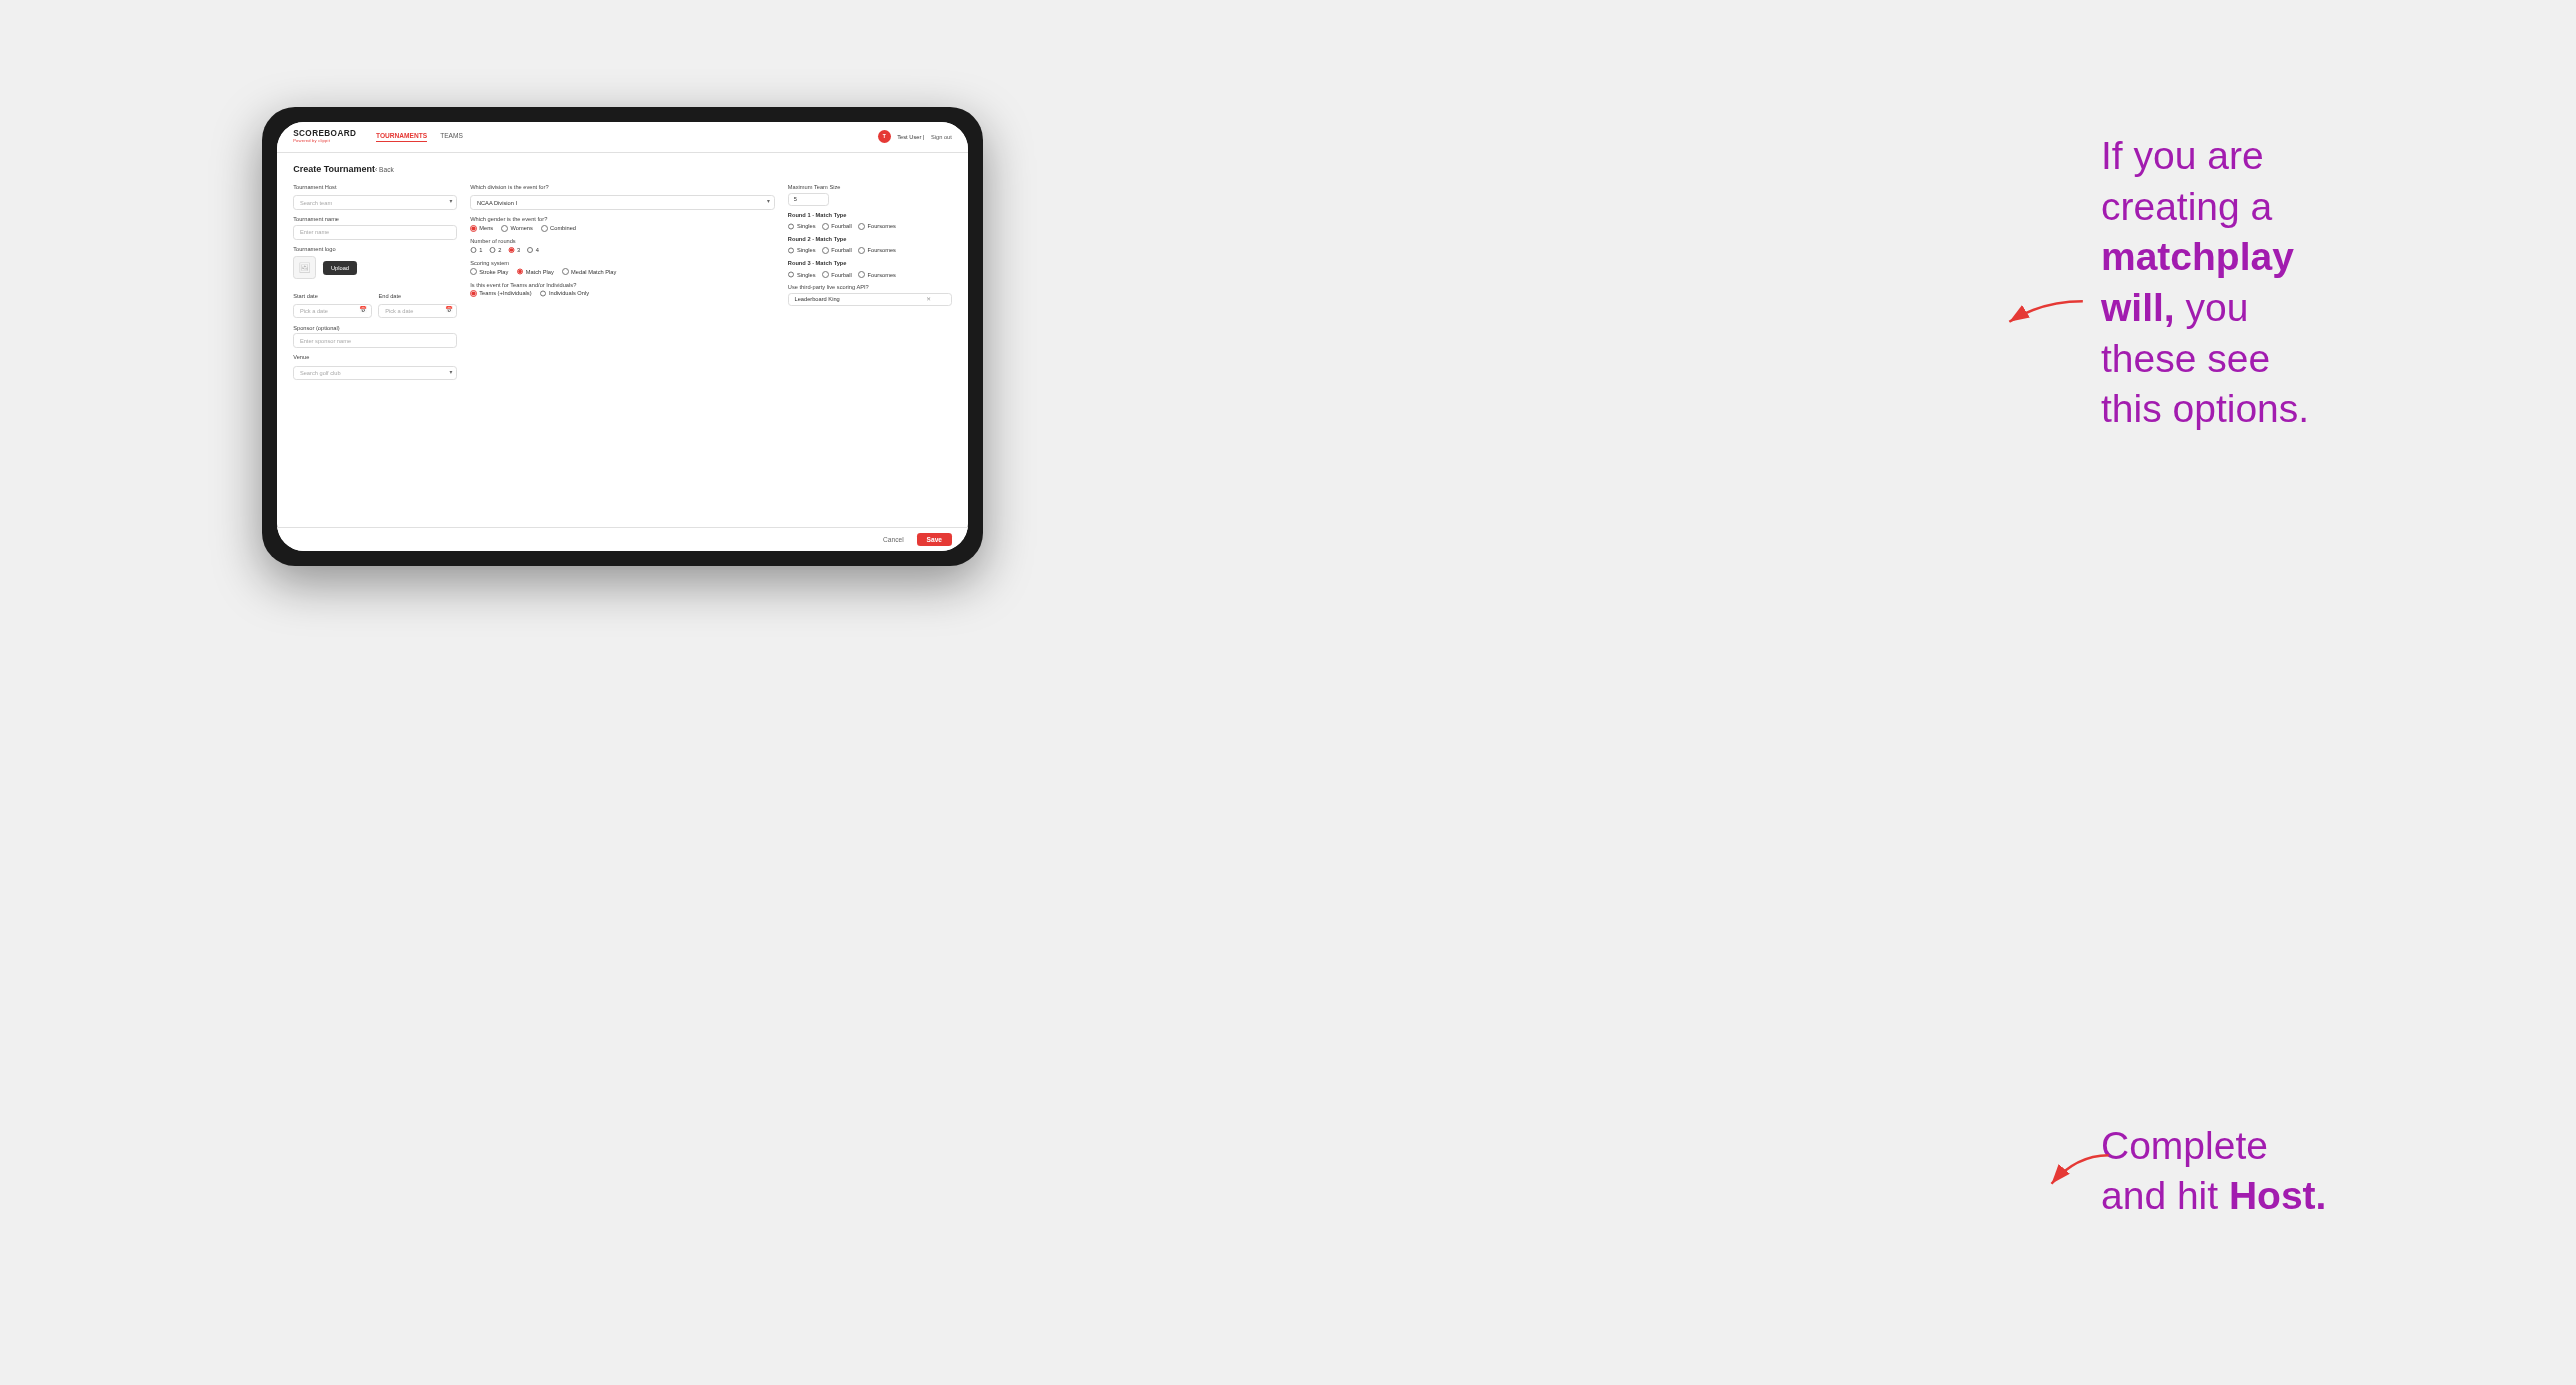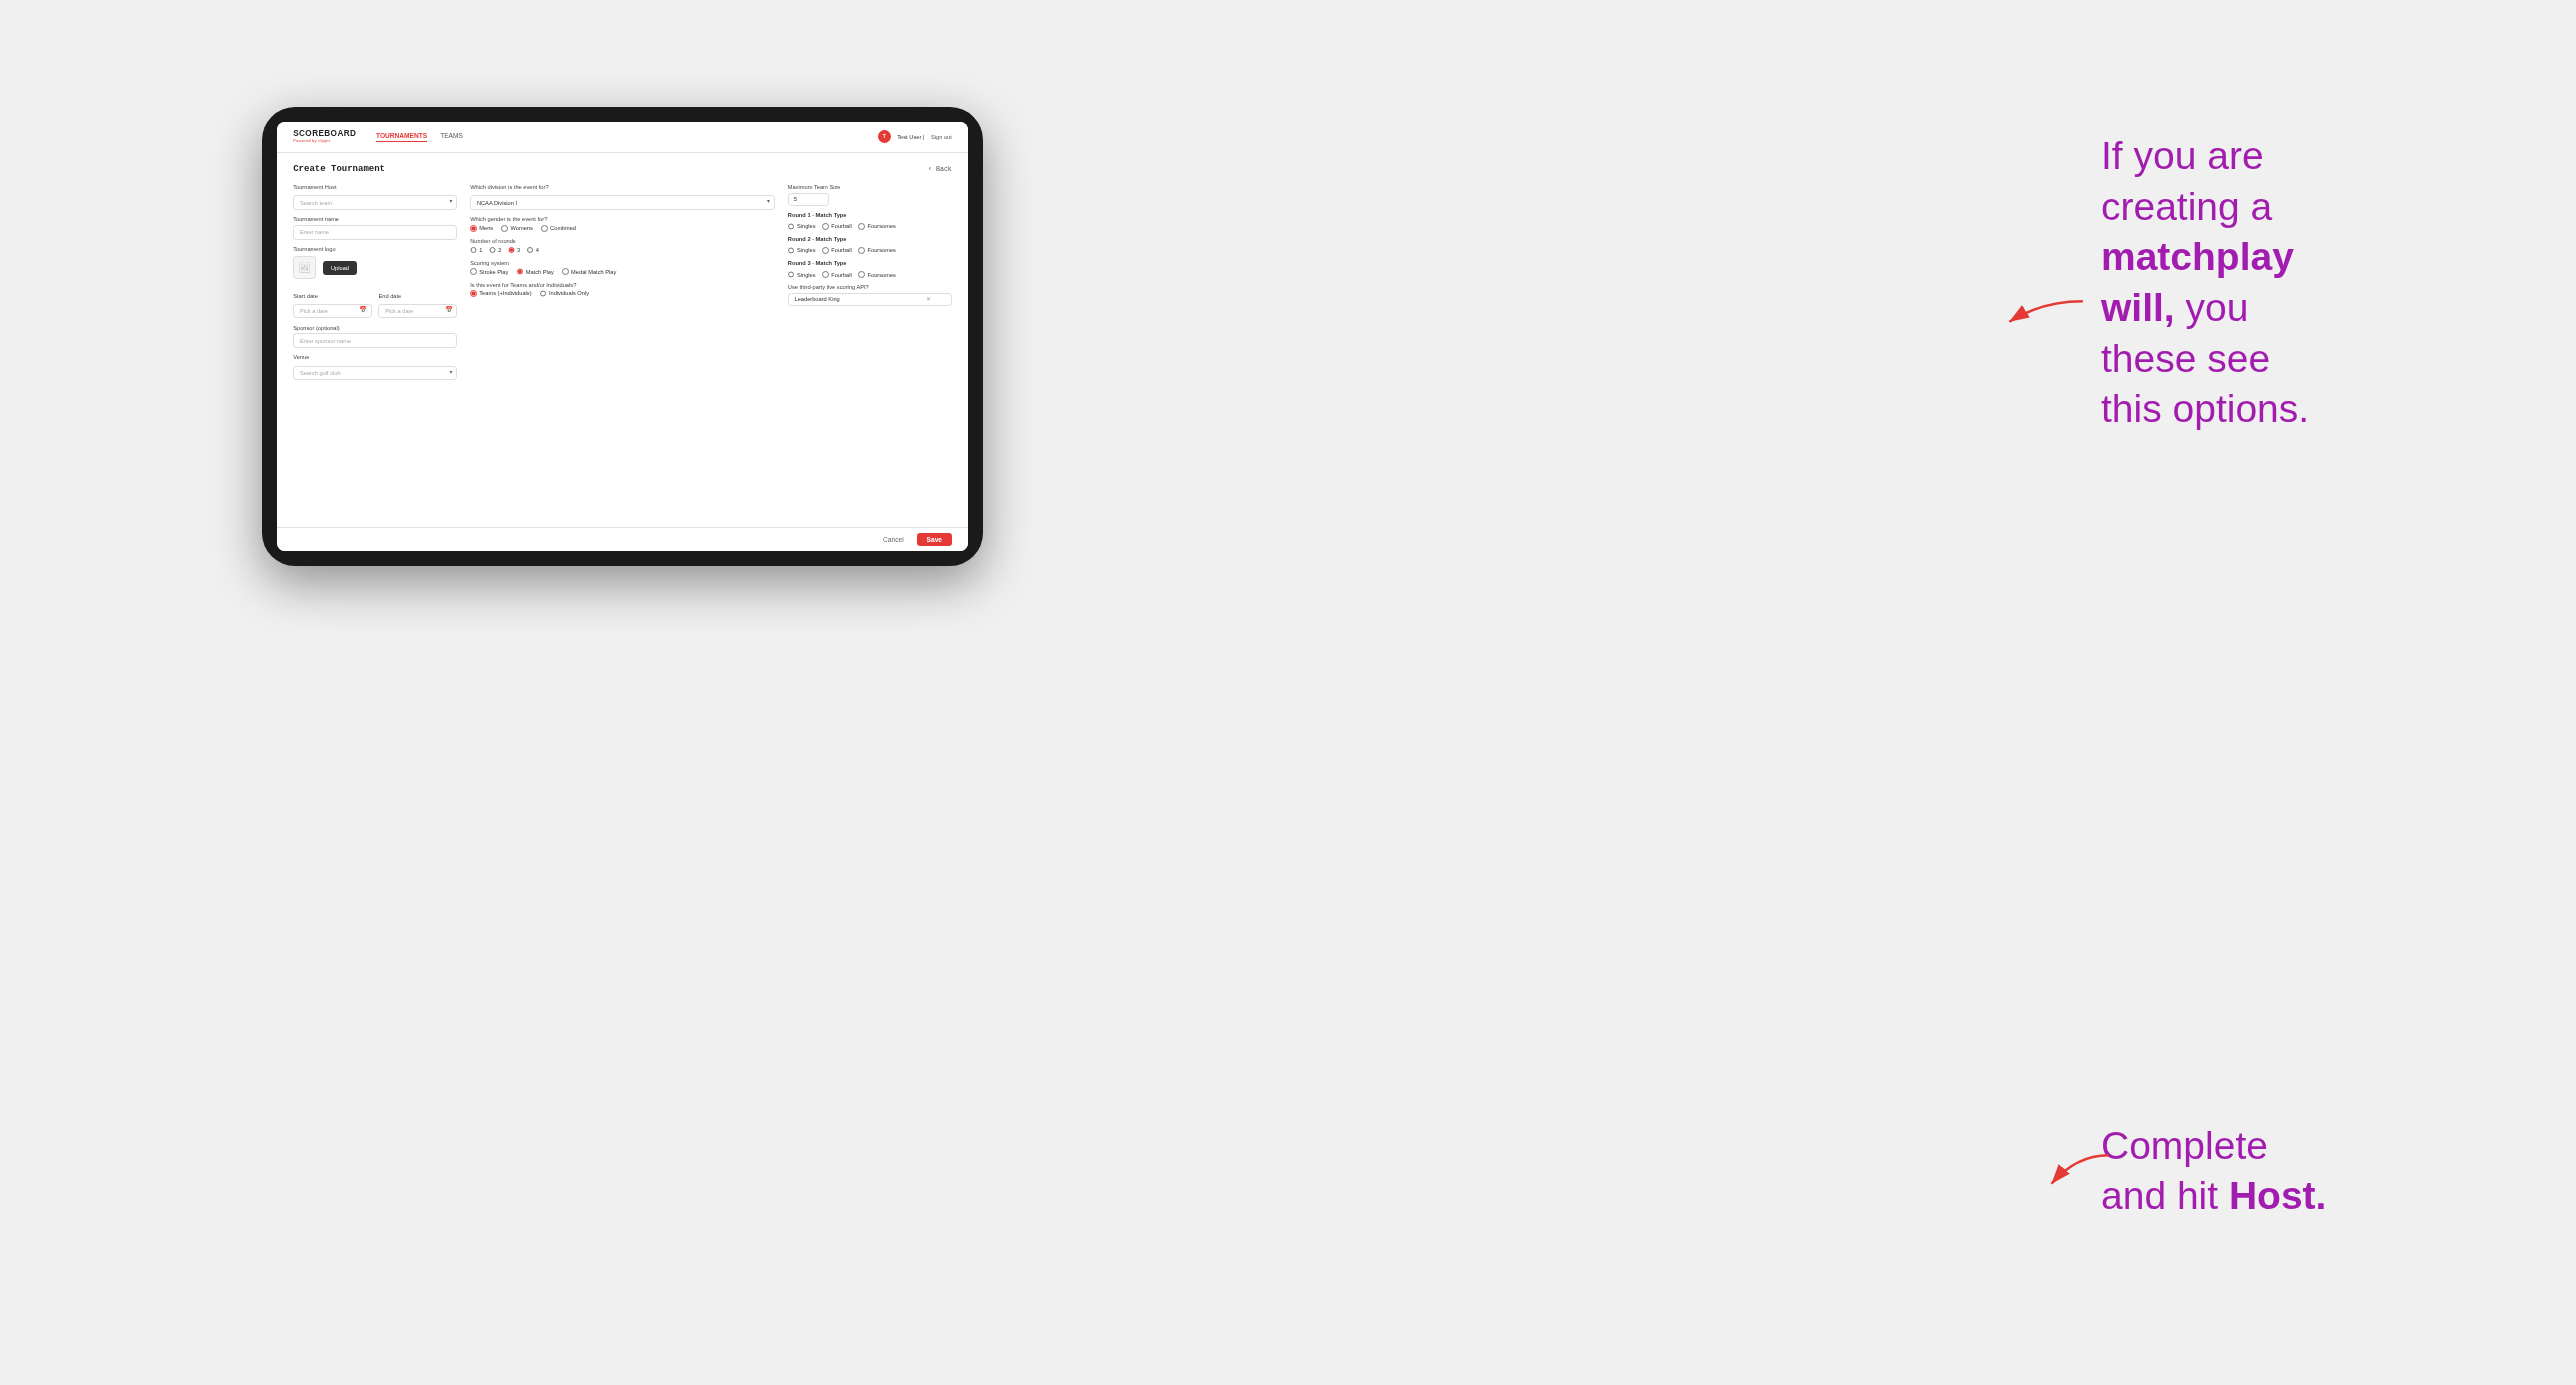--- a/index.html
+++ b/index.html
@@ -40,21 +40,21 @@
       background: #1a1a1a;
       border-radius: 33px;
       padding: 14.8px;
       box-shadow: 0 16.4px 49px rgba(0,0,0,0.4);
     }
 
     .tablet-screen {
       width: 100%;
       height: 100%;
       background: #fff;
-      border-radius: 8px;
+      border-radius: 27px;
       overflow: hidden;
       display: flex;
       flex-direction: column;
     }
 
     
     .navbar {
       background: #fff;
       border-bottom: 0.8px solid #e0e0e0;
       display: flex;
@@ -133,24 +133,22 @@
     }
 
     .form-container {
       padding: 11.5px 16.4px;
       height: 100%;
       overflow: hidden;
     }
 
     .form-header {
       display: flex;
-      justify-content: space-between;
       align-items: center;
       margin-bottom: 9.8px;
-      font-family: Liberation Mono, monospace;
     }
 
     .form-title {
       font-size: 9px;
       font-weight: 600;
       color: #222;
     }
 
     .back-link {
       font-size: 6.6px;

